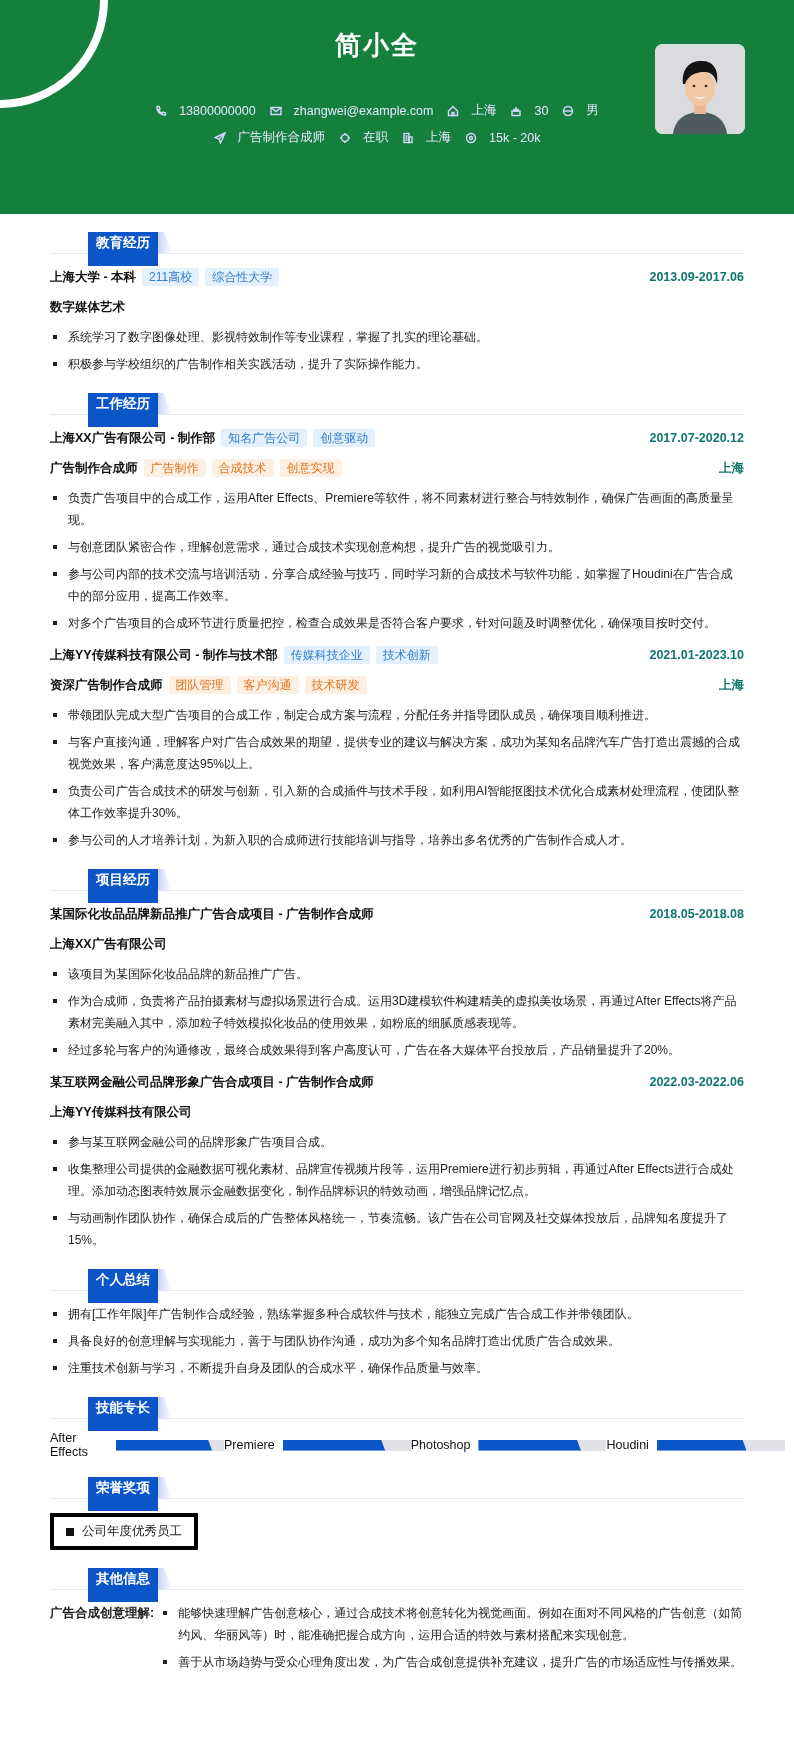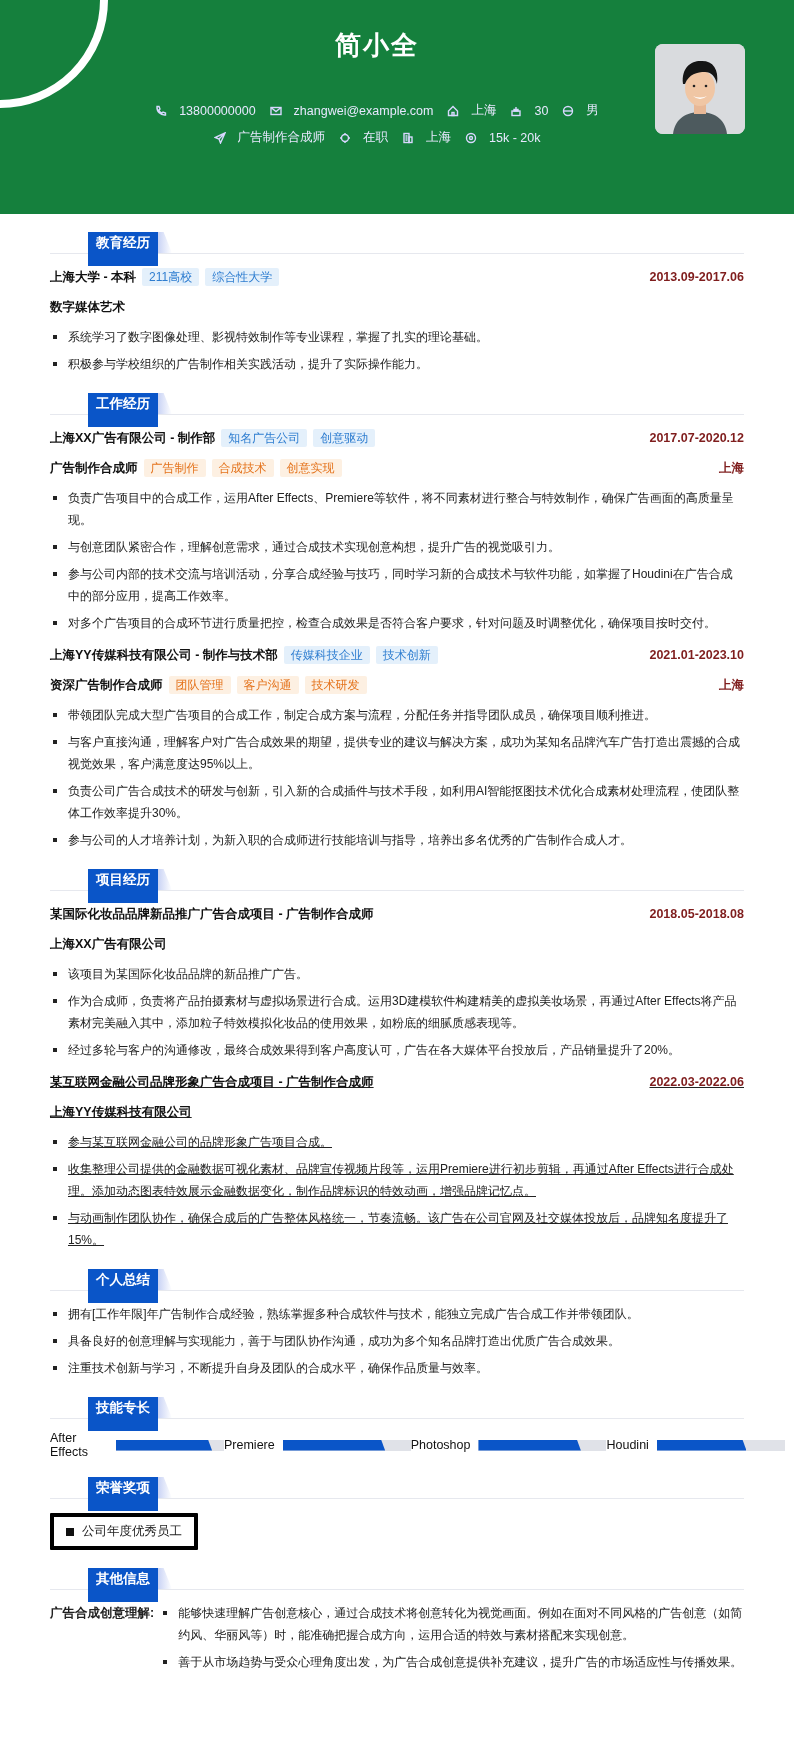--- a/index.html
+++ b/index.html
@@ -18,21 +18,21 @@
   .section { margin-top: 18px; }
   .sec-head { position: relative; height: 22px; border-bottom: 1px solid #e6e8ee; margin-bottom: 12px; }
   .sec-title { position: absolute; left: 0; top: 0; height: 34px; line-height: 21px; padding: 0 8px; background: #0a55c8; color: #fff; font-size: 13.5px; font-weight: bold; margin-left: 38px; }
   .sec-title::after { content: ""; position: absolute; right: -14px; top: 0; width: 14px; height: 21px; background: linear-gradient(90deg, #c9d3f5, #ffffff); clip-path: polygon(0 0, 40% 0, 100% 100%, 0 100%); }
   .row { display: flex; justify-content: space-between; align-items: center; min-height: 22px; margin-bottom: 8px; }
   .row-left { display: flex; align-items: center; gap: 6px; }
   .bold { font-weight: bold; font-size: 12.5px; color: #111; }
   .tag { font-size: 12px; padding: 1px 7px; border-radius: 2px; line-height: 16px; }
   .tag.blue { background: #e4f0fb; color: #2e7dd0; }
   .tag.orange { background: #fdf0e2; color: #e4731c; }
-  .date { font-weight: bold; font-size: 12.5px; color: #7f1d1d; }
+  .date { font-weight: bold; font-size: 12.5px; color: #0f766e; }
   ul.bullets { list-style: none; margin-bottom: 4px; }
   ul.bullets li { position: relative; padding-left: 18px; font-size: 12px; line-height: 22px; color: #222; margin-bottom: 5px; }
   ul.bullets li::before { content: ""; position: absolute; left: 3px; top: 9px; width: 4px; height: 4px; background: #222; }
   .skills { display: grid; grid-template-columns: 1fr 1fr 1fr 1fr; row-gap: 14px; margin-top: 4px; }
   .skill { display: flex; align-items: center; gap: 8px; }
   .skill-name { font-size: 12.5px; color: #111; }
   .skill-bar { width: 128px; height: 11px; background: #e0e2e8; position: relative; }
   .skill-fill { position: absolute; left: 0; top: 0; height: 11px; background: #0a55c8; clip-path: polygon(0 0, calc(100% - 4px) 0, 100% 100%, 0 100%); }
   .award { display: inline-flex; align-items: center; gap: 8px; border: 4px solid #000000; border-radius: 1px; padding: 6px 12px; font-size: 12.5px; margin-top: 2px; }
   .award-sq { width: 8px; height: 8px; background: #111; }
@@ -240,21 +240,21 @@
       <div class="row">
         <span class="bold">上海XX广告有限公司</span>
       </div>
       <ul class="bullets">
         <li>该项目为某国际化妆品品牌的新品推广广告。</li>
         <li>作为合成师，负责将产品拍摄素材与虚拟场景进行合成。运用3D建模软件构建精美的虚拟美妆场景，再通过After Effects将产品素材完美融入其中，添加粒子特效模拟化妆品的使用效果，如粉底的细腻质感表现等。</li>
         <li>经过多轮与客户的沟通修改，最终合成效果得到客户高度认可，广告在各大媒体平台投放后，产品销量提升了20%。</li>
       </ul>
     </div>
 
-    <div style="margin-top:10px;text-decoration:underline;">
+    <div style="margin-top:10px;">
       <div class="row">
         <span class="bold">某互联网金融公司品牌形象广告合成项目 - 广告制作合成师</span>
         <span class="date">2022.03-2022.06</span>
       </div>
       <div class="row">
         <span class="bold">上海YY传媒科技有限公司</span>
       </div>
       <ul class="bullets">
         <li>参与某互联网金融公司的品牌形象广告项目合成。</li>
         <li>收集整理公司提供的金融数据可视化素材、品牌宣传视频片段等，运用Premiere进行初步剪辑，再通过After Effects进行合成处理。添加动态图表特效展示金融数据变化，制作品牌标识的特效动画，增强品牌记忆点。</li>

